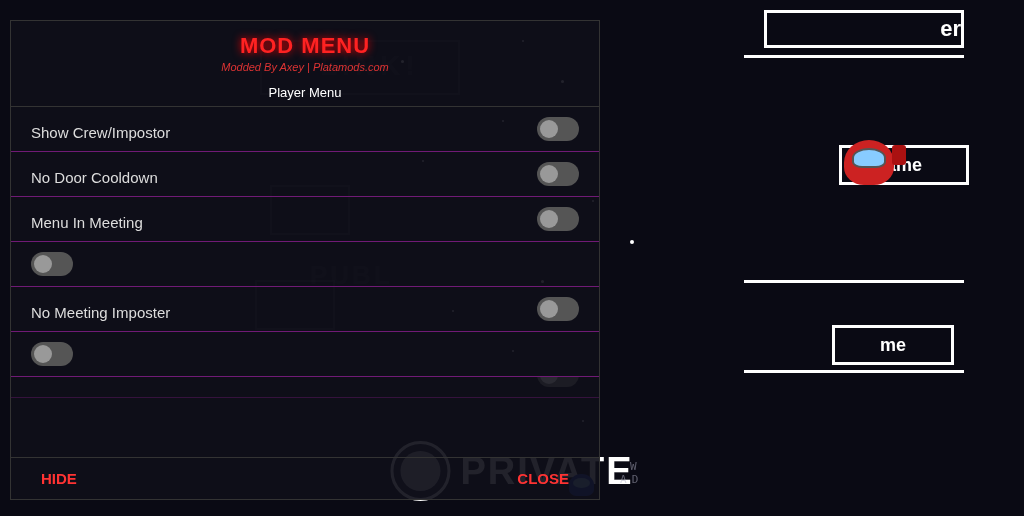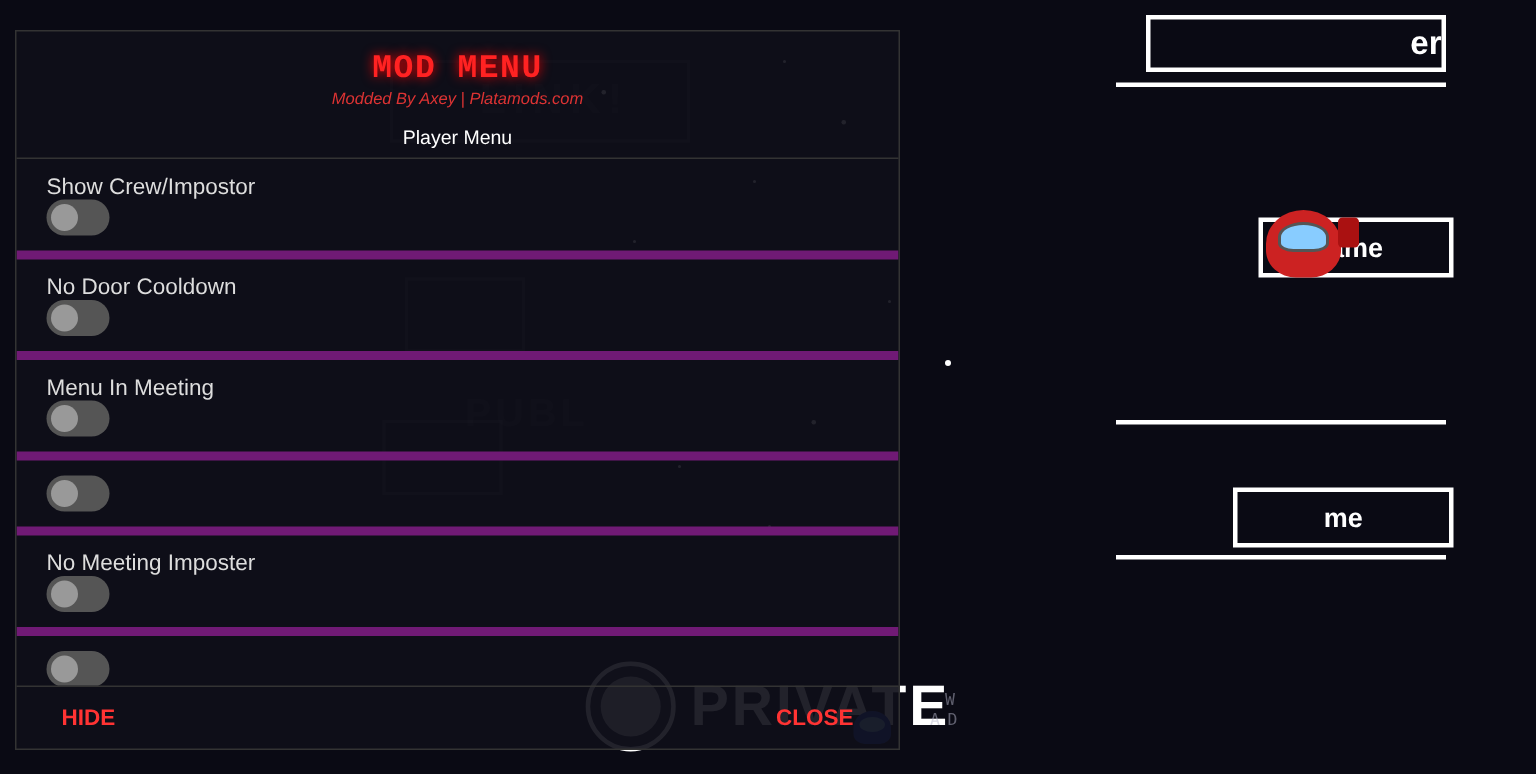--- a/index.html
+++ b/index.html
@@ -78,22 +78,22 @@
     .game-box-mid span {
       color: white;
       font-size: 18px;
       font-weight: bold;
       font-family: 'Arial Black', sans-serif;
     }
 
     .game-box-bottom {
       position: absolute;
       top: 325px;
-      right: 55px;
-      width: 147px;
+      right: 70px;
+      width: 122px;
       height: 40px;
       border: 3px solid white;
       background: transparent;
       display: flex;
       align-items: center;
       justify-content: center;
     }
 
     .game-box-bottom span {
       color: white;
@@ -192,21 +192,21 @@
 
     .mod-menu-header {
       padding: 12px 0 4px 0;
       text-align: center;
     }
 
     .mod-menu-title {
       color: #ff2222;
       font-size: 22px;
       font-weight: 900;
-      font-family: Liberation Mono, monospace;
+      font-family: Liberation Sans, sans-serif;
       letter-spacing: 1px;
       text-shadow: 0 0 8px #ff0000;
     }
 
     .mod-menu-subtitle {
       color: #dd3333;
       font-size: 11px;
       margin-top: 2px;
       font-style: italic;
     }
@@ -219,25 +219,24 @@
       border-bottom: 1px solid #333;
     }
 
     .menu-items {
       flex: 1;
       overflow: hidden;
     }
 
     .menu-item {
       display: flex;
-      align-items: flex-start;
+      align-items: flex-end;
       justify-content: space-between;
       padding: 10px 20px 10px 20px;
-      border-bottom: 6px solid #701a75;
-      flex-direction: column;
+      border-bottom: 1px solid #701a75;
     }
 
     .menu-item-label {
       color: #dddddd;
       font-size: 15px;
       font-weight: 500;
     }
 
     
     .toggle {

